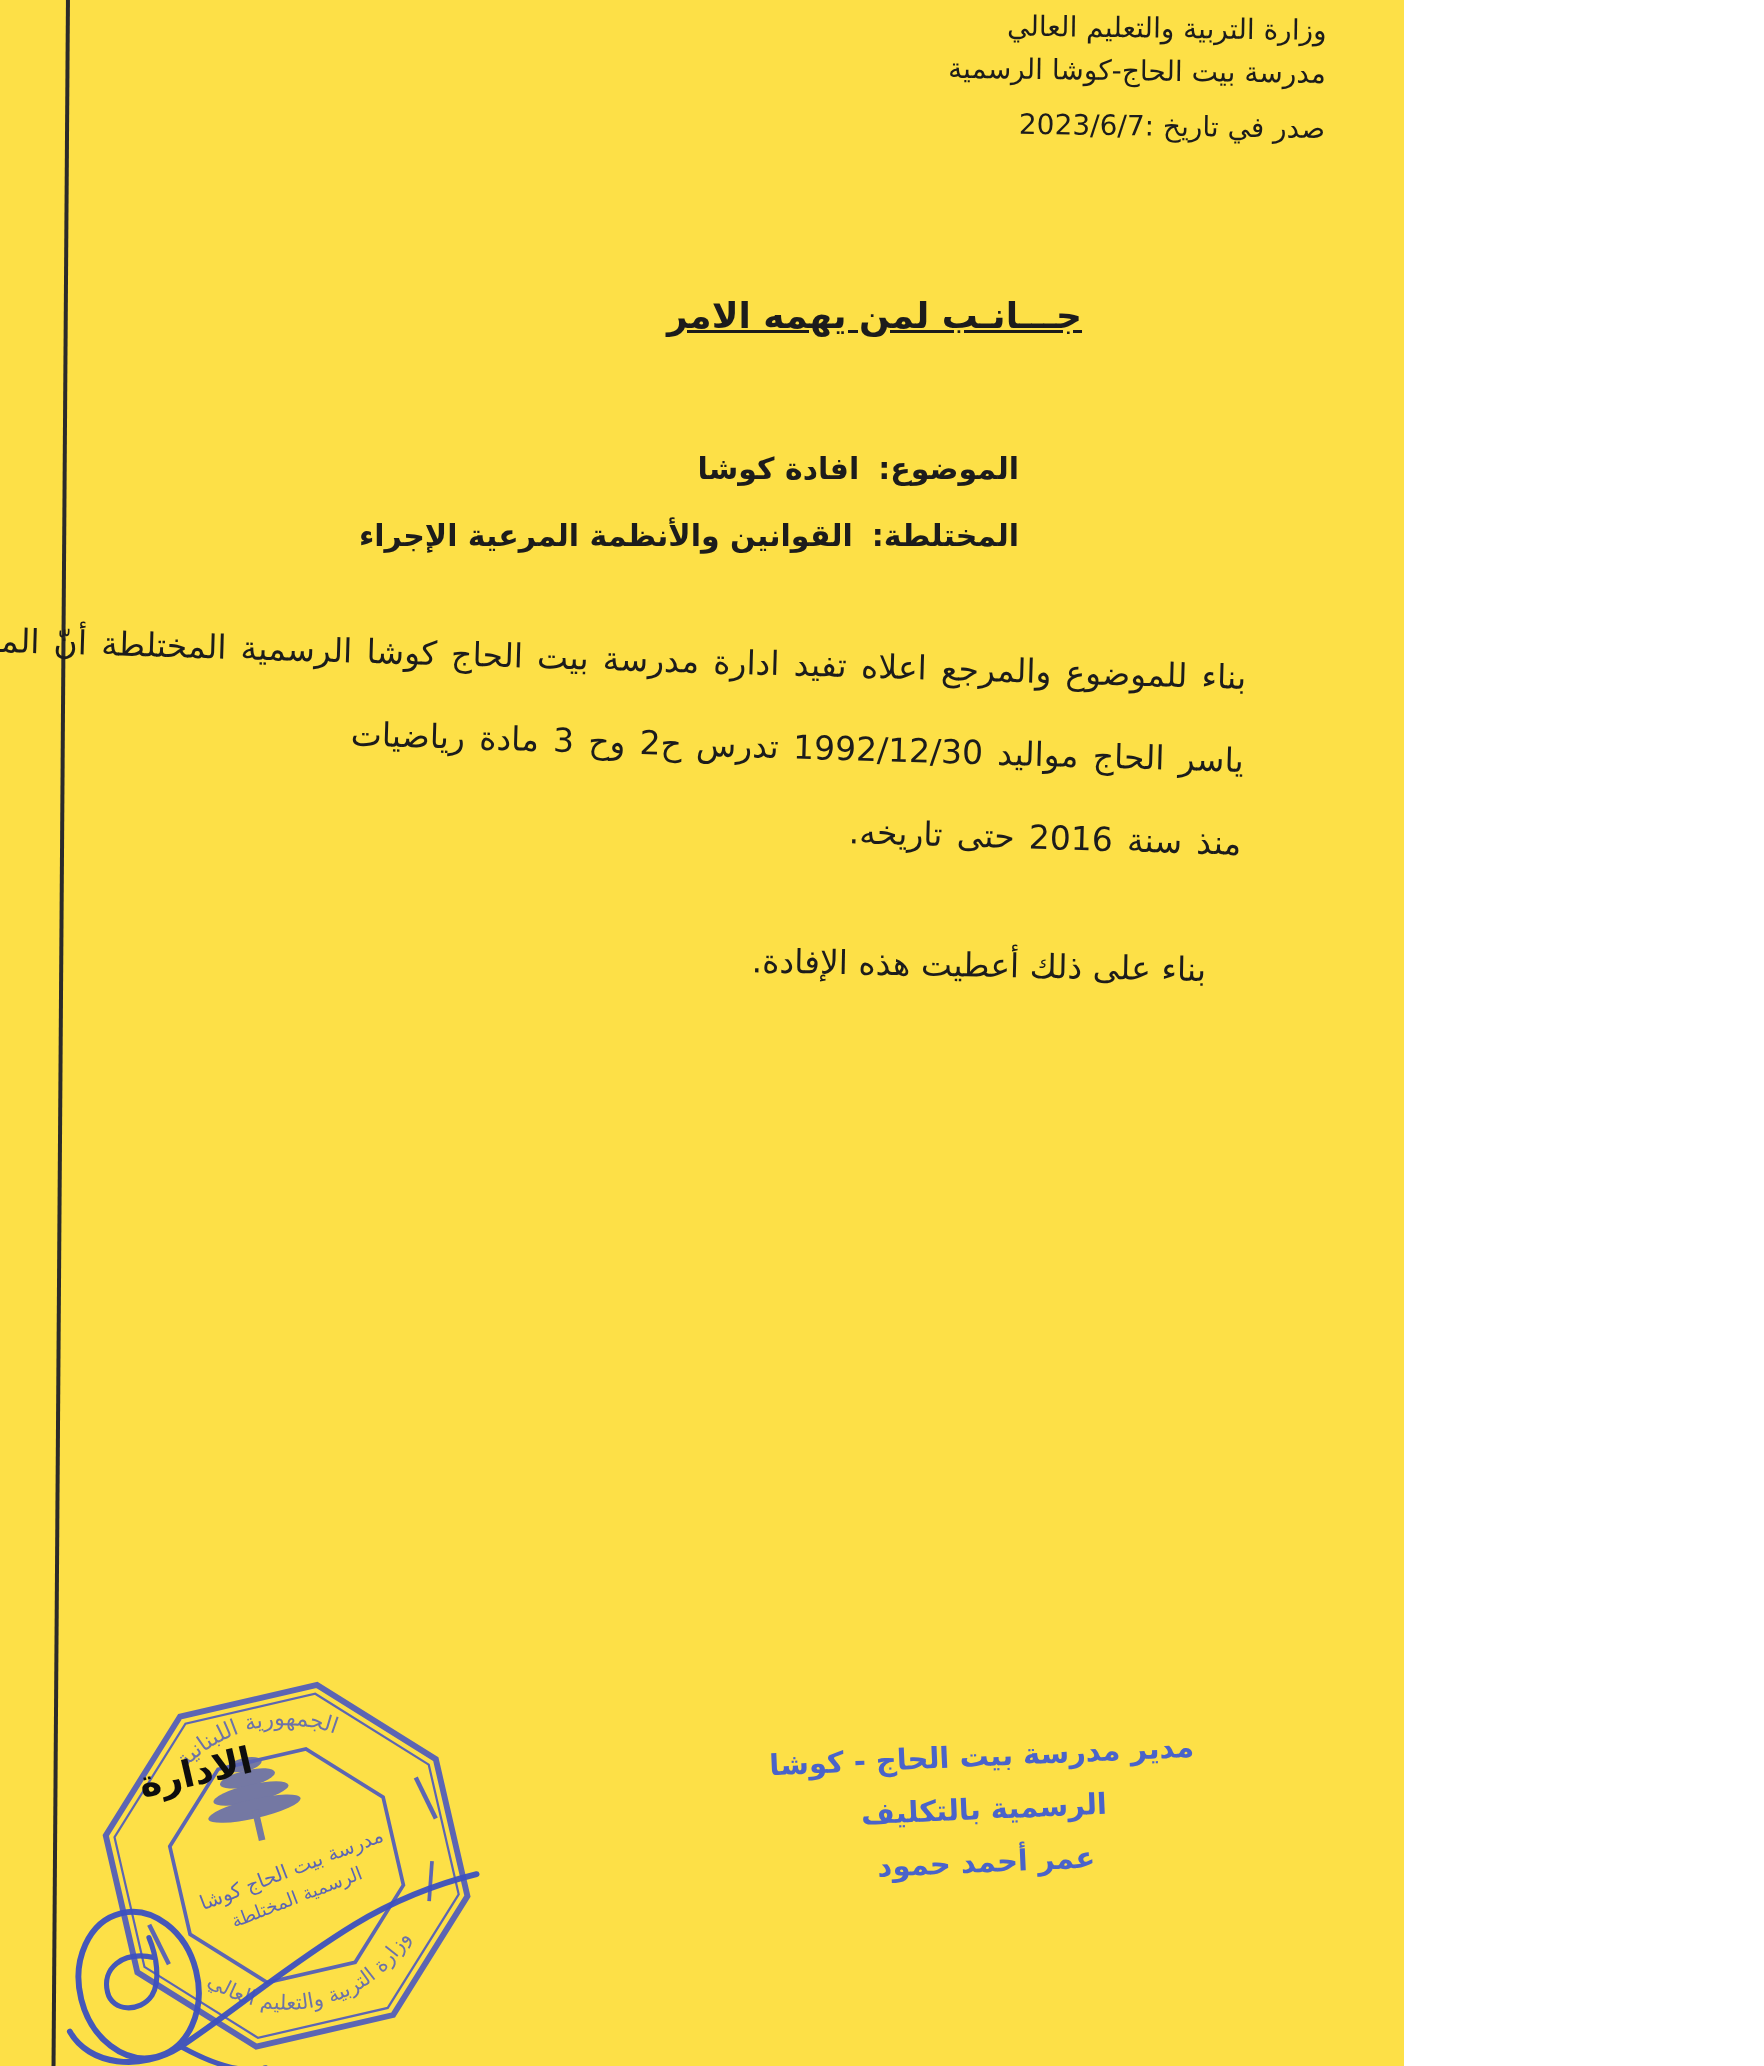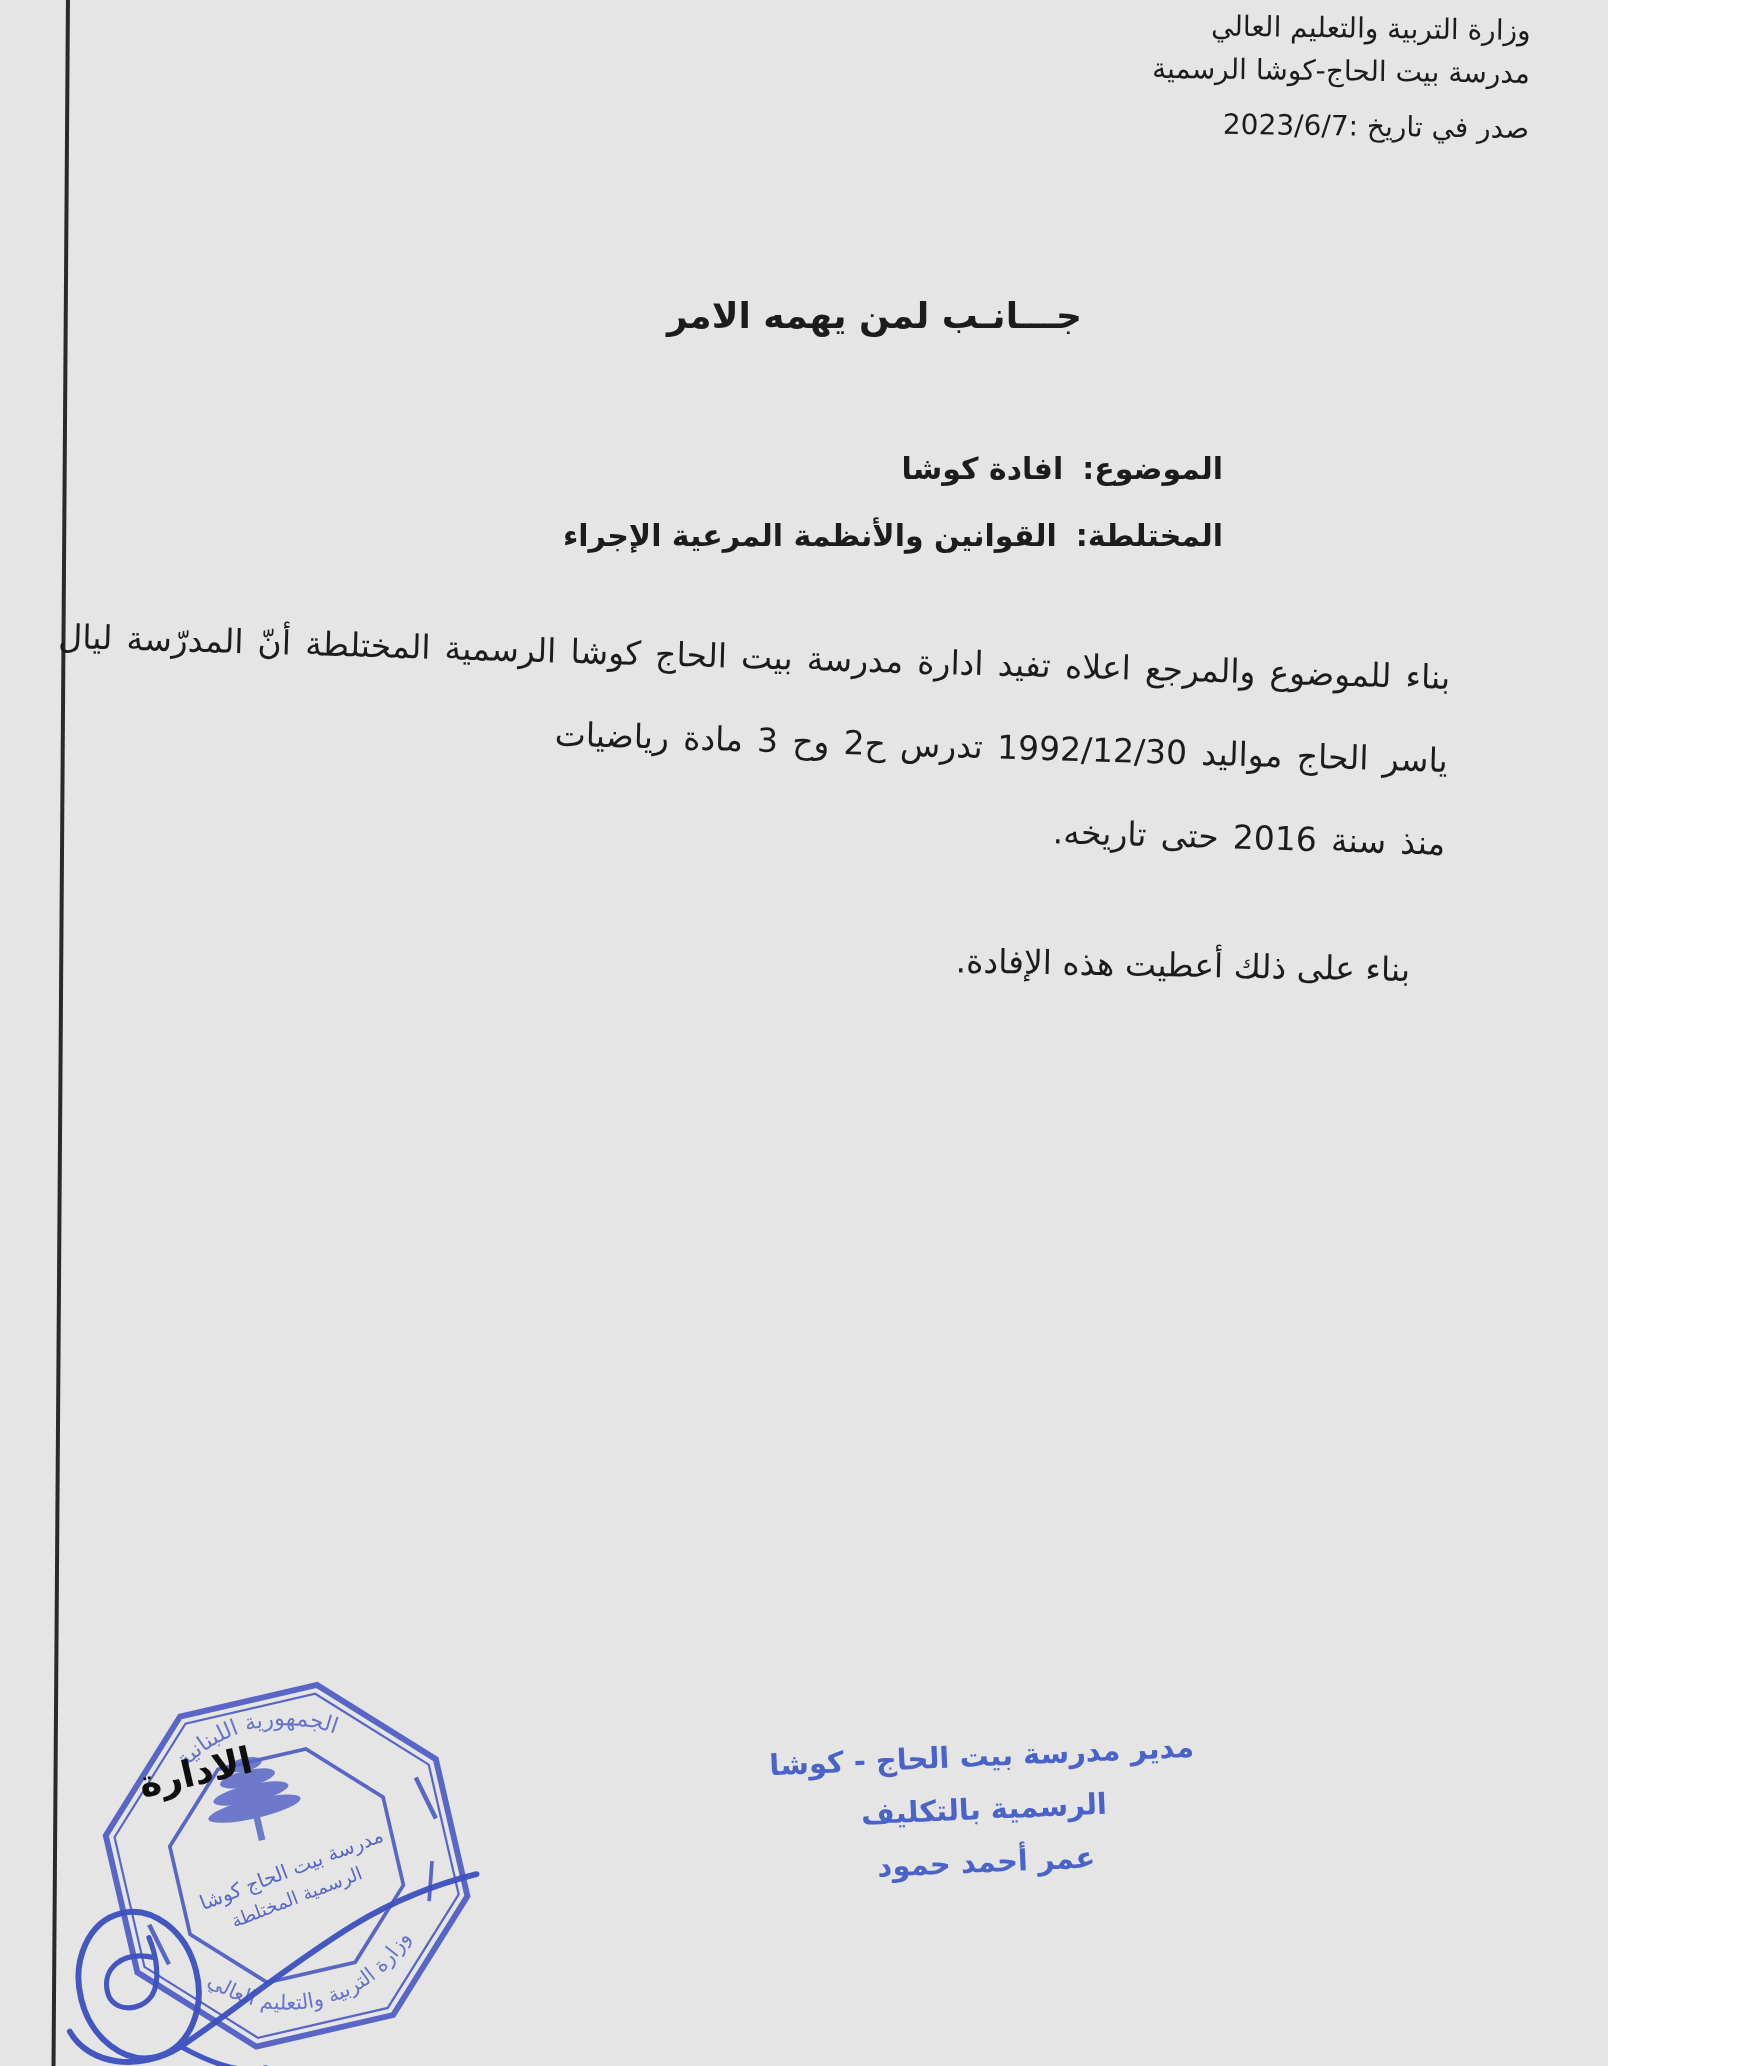--- a/index.html
+++ b/index.html
@@ -1,40 +1,39 @@
 <!DOCTYPE html>
 <html lang="ar" style="font-size:12px"><head>
 <meta charset="utf-8">
 <style>
   html,body{margin:0;padding:0;}
   .page{
     position:relative;
-    width:1568px;height:2066px;
-    background:#e5e5e5;
+    width:1404px;height:2066px;
+    background:#fde047;
     overflow:hidden;
     font-family:"DejaVu Sans", sans-serif;
     color:#1c1c1c;
-    padding-left:40px;
   }
   .vline{position:absolute;top:-6px;height:2079px;width:3.7px;background:#2a2a2a;transform-origin:top center;}
   .vline.left{left:66px;transform:rotate(0.4deg);}
   .vline.right{left:1756px;transform:rotate(0.25deg);}
 
   .header{
     position:absolute;top:9px;right:77px;
     direction:rtl;text-align:right;
     font-size:28px;line-height:43px;
     transform:rotate(0.8deg);transform-origin:top right;
   }
   .header .issued{margin-top:12px;}
 
   .title{
     position:absolute;top:295px;left:0;width:1749px;
     text-align:center;direction:rtl;
-    font-size:36px;font-weight:bold;letter-spacing:0.7px;
+    font-size:36px;font-weight:bold;letter-spacing:0.7px;text-decoration:underline;
   }
 
   .meta{
     position:absolute;right:385px;
     direction:rtl;font-size:30px;font-weight:bold;white-space:nowrap;
   }
   .meta.subject{top:451px;}
   .meta.reference{top:518px;}
   .meta .label{margin-left:19px;}
 

